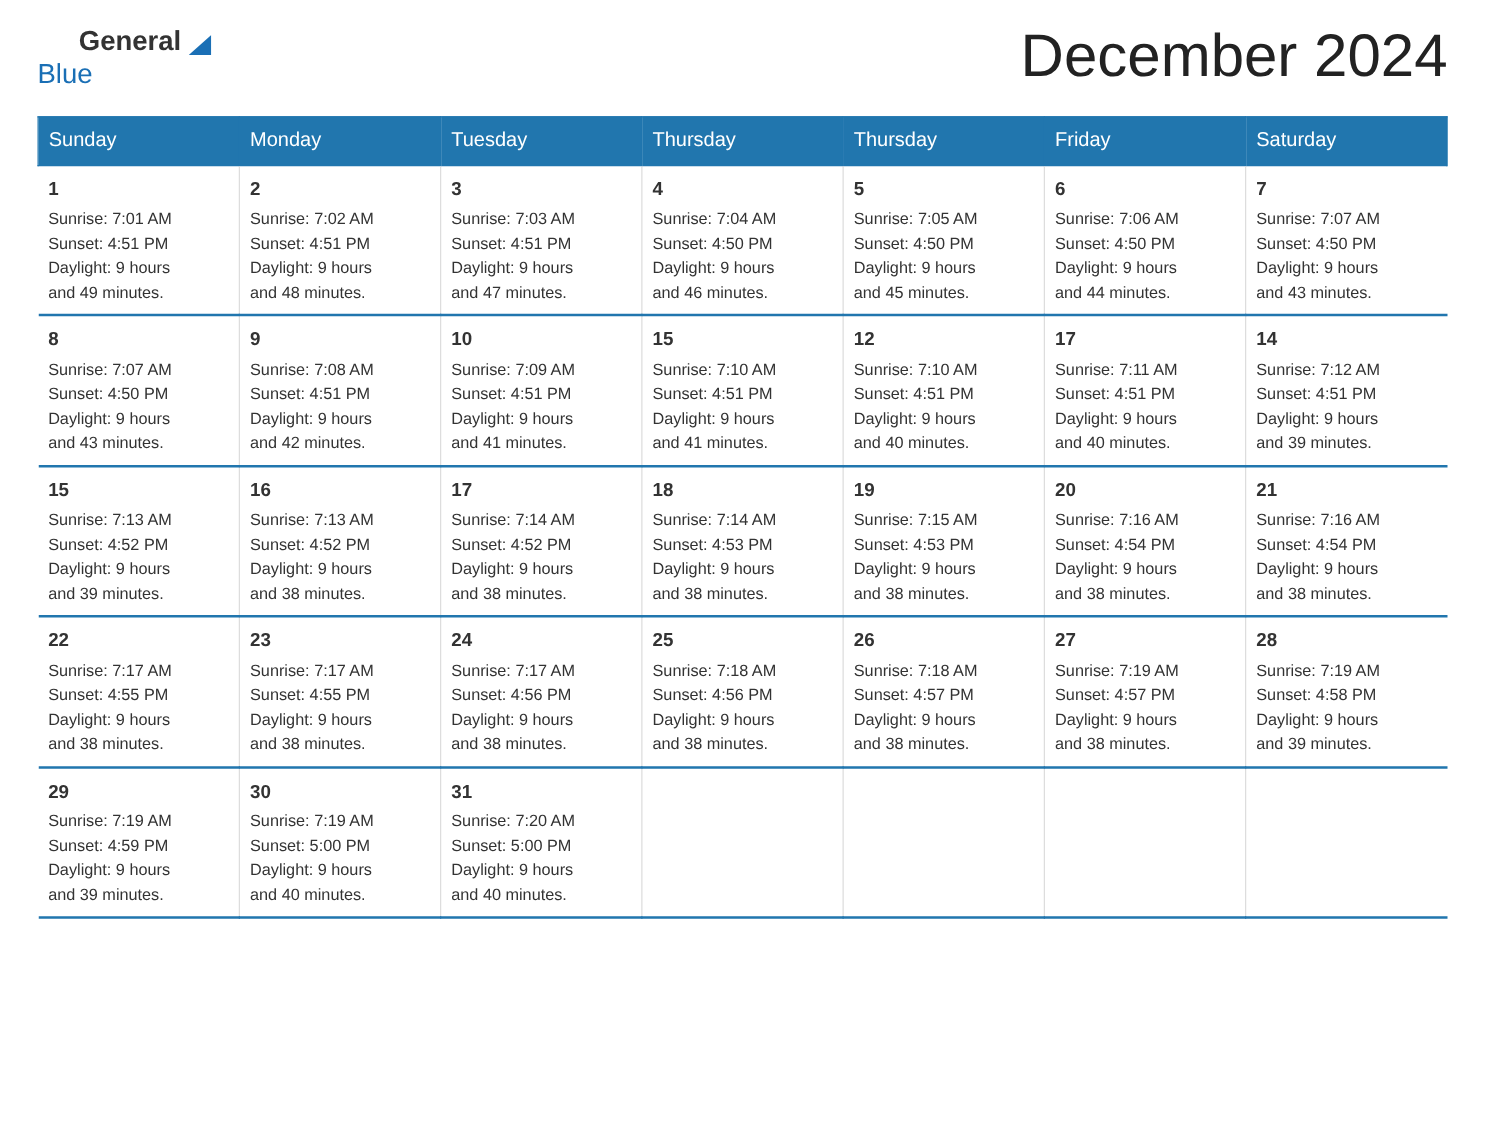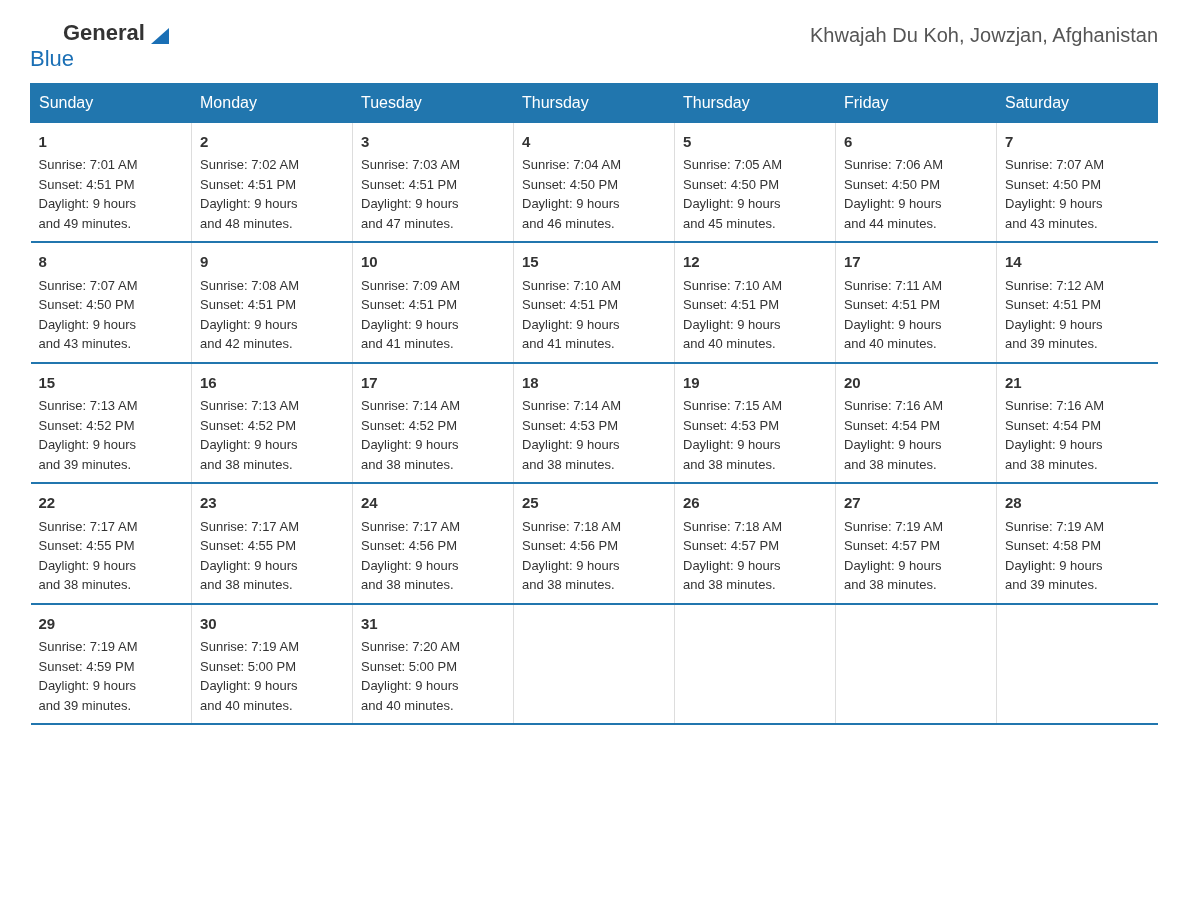--- a/index.html
+++ b/index.html
@@ -41,21 +41,21 @@
       line-height: 1.1;
     }
     .location-title {
       font-size: 20px;
       color: #555;
       margin-top: 4px;
     }
     table {
       width: 100%;
       border-collapse: collapse;
-      margin-top: 10px;
+      margin-top: 20px;
     }
     thead tr {
       background-color: #2176ae;
     }
     thead th {
       color: #fff;
       font-size: 16px;
       font-weight: normal;
       padding: 10px 8px;
       text-align: left;
@@ -96,21 +96,21 @@
     <span style="display:inline-block; position:relative; top:-2px;">
       
       <svg width="18" height="20" viewBox="0 0 18 20">
         <polygon points="0,20 18,20 18,4" fill="#1a6fb5"></polygon>
       </svg>
     </span>
     <br>
     <span class="logo-text-blue">Blue</span>
   </div>
   <div class="title-block">
-    <div class="location-title">Khwajah Du Koh, Jowzjan, Afghanistan</div>
+    <div class="month-title">December 2024</div>
   </div>
 </div>
 
 <table>
   <thead>
     <tr>
     <th>Sunday</th>
         <th>Monday</th>
         <th>Tuesday</th>
         <th>Thursday</th>

